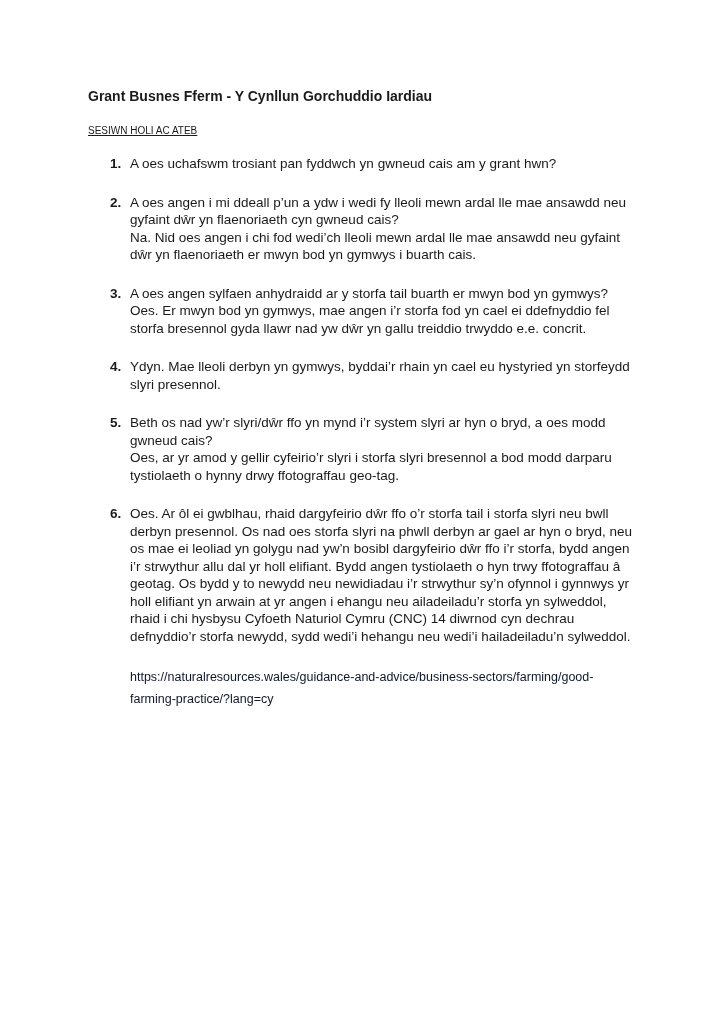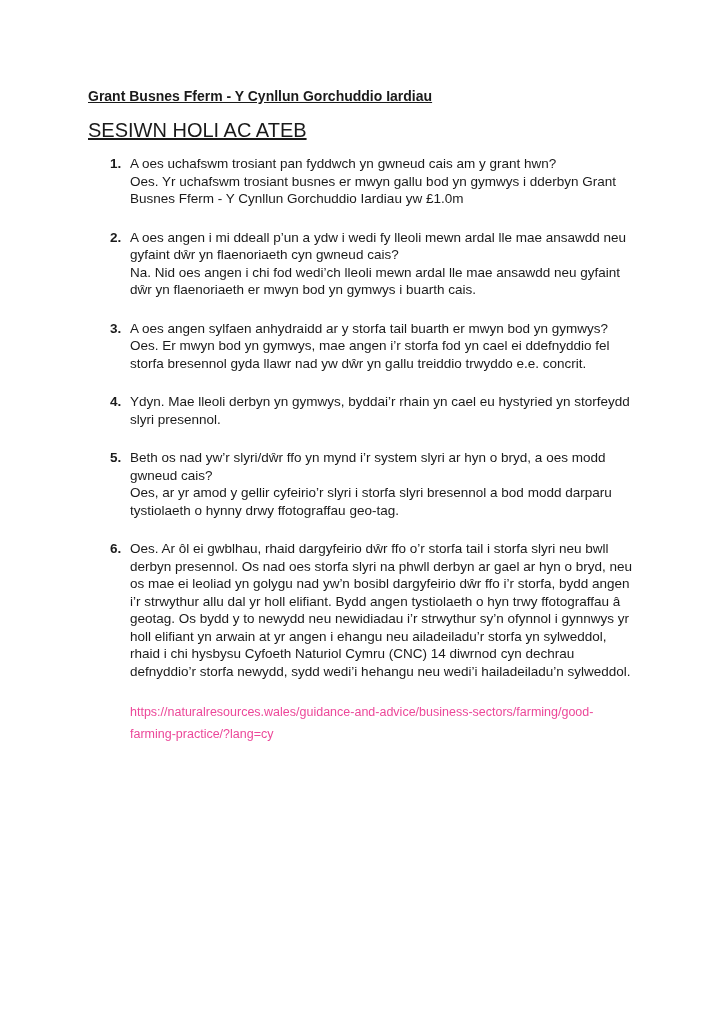--- a/index.html
+++ b/index.html
@@ -20,24 +20,23 @@
     font-size: 13.5px;
     line-height: 17.5px;
     color: #1a1a1a;
     overflow: hidden;
   }
   .doc-title {
     font-size: 14px;
     font-weight: bold;
     margin: 0 0 17px 0;
     line-height: 17px;
-    text-decoration: underline;
   }
   .section-heading {
-    font-size: 20px;
+    font-size: 10px;
     font-weight: normal;
     text-decoration: underline;
     margin: 0 0 16px 0;
     line-height: 17px;
   }
   .qa-list {
     list-style: none;
     margin: 0;
     padding: 0;
   }
@@ -57,40 +56,39 @@
     font-weight: normal;
   }
   .qa-answer {
     font-weight: normal;
   }
   .source-url {
     margin: 0 0 0 42px;
     width: 500px;
     font-size: 12.5px;
     line-height: 22px;
-    color: #ec4899;
+    color: #0f172a;
     word-break: normal;
     overflow-wrap: break-word;
   }
 </style>
 </head>
 <body>
 
 <div class="page" style="background: rgb(255, 255, 255); color: rgb(26, 26, 26);">
 
   <h1 class="doc-title">Grant Busnes Fferm - Y Cynllun Gorchuddio Iardiau</h1>
 
   <h2 class="section-heading">SESIWN HOLI AC ATEB</h2>
 
   <ol class="qa-list" id="qa-list">
     <li class="qa-item">
       <span class="qa-num">1.</span>
       <div class="qa-content">
         <div class="qa-question">A oes uchafswm trosiant pan fyddwch yn gwneud cais am y grant hwn?</div>
-        <div class="qa-answer">Oes. Yr uchafswm trosiant busnes er mwyn gallu bod yn gymwys i dderbyn Grant Busnes Fferm - Y Cynllun Gorchuddio Iardiau yw £1.0m</div>
       </div>
     </li>
 
     <li class="qa-item">
       <span class="qa-num">2.</span>
       <div class="qa-content">
         <div class="qa-question">A oes angen i mi ddeall p’un a ydw i wedi fy lleoli mewn ardal lle mae ansawdd neu gyfaint dŵr yn flaenoriaeth cyn gwneud cais?</div>
         <div class="qa-answer">Na. Nid oes angen i chi fod wedi’ch lleoli mewn ardal lle mae ansawdd neu gyfaint dŵr yn flaenoriaeth er mwyn bod yn gymwys i buarth cais.</div>
       </div>
     </li>

